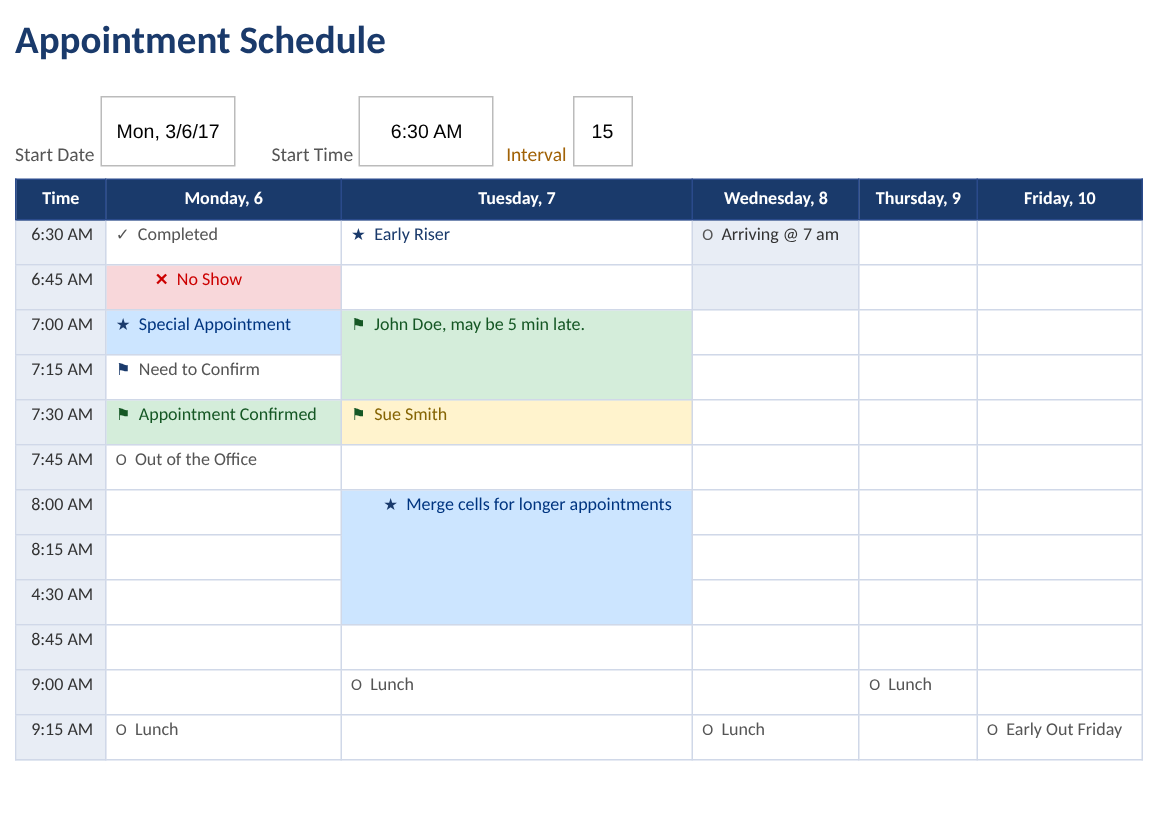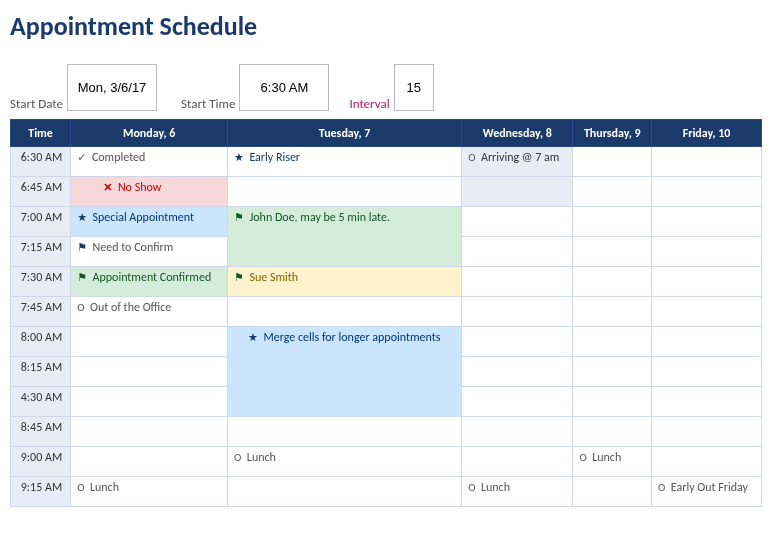--- a/index.html
+++ b/index.html
@@ -1,40 +1,40 @@
 <!DOCTYPE html>
 <html><head>
   <meta charset="utf-8">
   <style>
     * { box-sizing: border-box; margin: 0; padding: 0; }
     body { font-family: Calibri, Arial, sans-serif; background: #fff; padding: 10px; font-size: 13px; color: #222; }
     h1 { font-size: 26px; font-weight: bold; color: #1a3a6b; margin-bottom: 22px; }
     .controls { display: flex; align-items: flex-end; gap: 4px; margin-bottom: 8px; font-size: 13px; }
     .controls label { color: #555; }
     .controls input { border: 1px solid #bbb; padding: 15px 6px; font-size: 13px; width: 90px; text-align: center; }
-    .controls .interval-label { color: #be185d; margin-left: 16px; }
+    .controls .interval-label { color: #a16207; margin-left: 4px; }
     .controls .interval-input { width: 40px; }
     table { border-collapse: collapse; width: 100%; font-size: 12px; }
     thead tr { background: #1a3a6b; color: #fff; }
     thead th { padding: 6px 8px; text-align: center; font-weight: bold; border: 1px solid #2a4a8b; }
     thead th:first-child { background: #1a3a6b; }
     tbody tr { border-bottom: 1px solid #ddd; }
     tbody td { border: 1px solid #d0d8e8; padding: 3px 6px; vertical-align: top; min-width: 60px; height: 30px; background: #fff; }
     tbody td.time-col { background: #e8edf5; color: #333; font-weight: normal; text-align: right; padding-right: 8px; white-space: nowrap; min-width: 55px; }
     .cell-completed { color: #555; }
     .cell-no-show { background: #f8d7da !important; color: #c00; padding-left: 32px; }
     .cell-special { background: #cce5ff !important; color: #003580; }
     .cell-need-confirm { color: #555; }
     .cell-confirmed { background: #d4edda !important; color: #155724; }
     .cell-out { color: #555; }
     .cell-early-riser { color: #1a3a6b; }
     .cell-arriving { background: #e8edf5 !important; color: #333; }
     .cell-john { background: #d4edda !important; color: #155724; }
     .cell-sue { background: #fff3cd !important; color: #856404; }
-    .cell-merge { background: #cce5ff !important; color: #003580; text-align: left; padding-left: 20px; }
+    .cell-merge { background: #cce5ff !important; color: #003580; text-align: center; padding-left: 20px; }
     .cell-lunch { color: #555; }
     .cell-early-out { color: #555; }
     .icon { margin-right: 3px; font-size: 11px; }
     .icon-check { color: #555; }
     .icon-x { color: #c00; font-weight: bold; }
     .icon-star { color: #1a3a6b; }
     .icon-flag { color: #1a3a6b; }
     .icon-flag-green { color: #155724; }
     .icon-o { color: #555; }
     .alt-row { background: #f5f7fc; }

